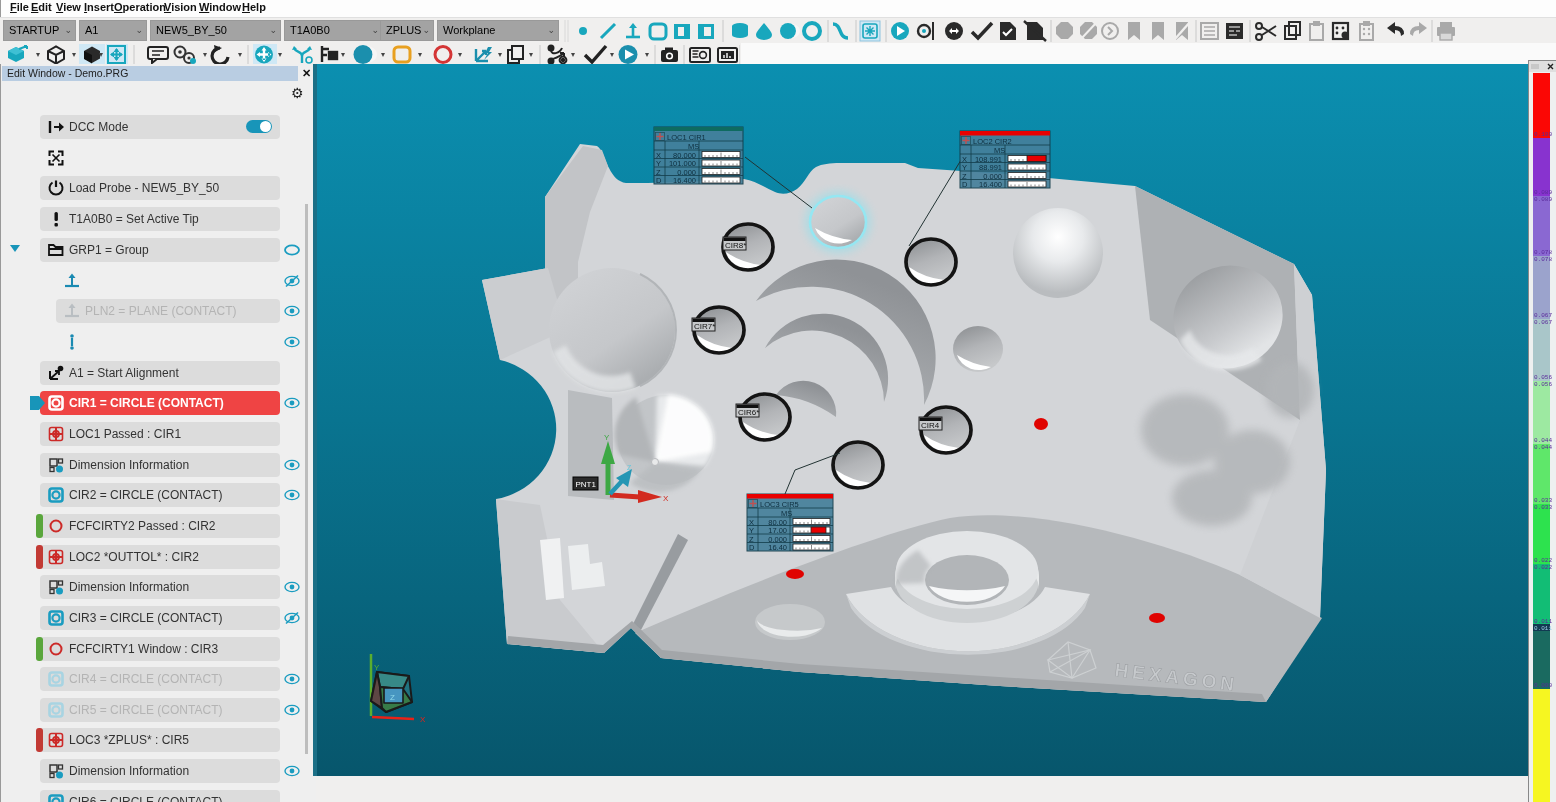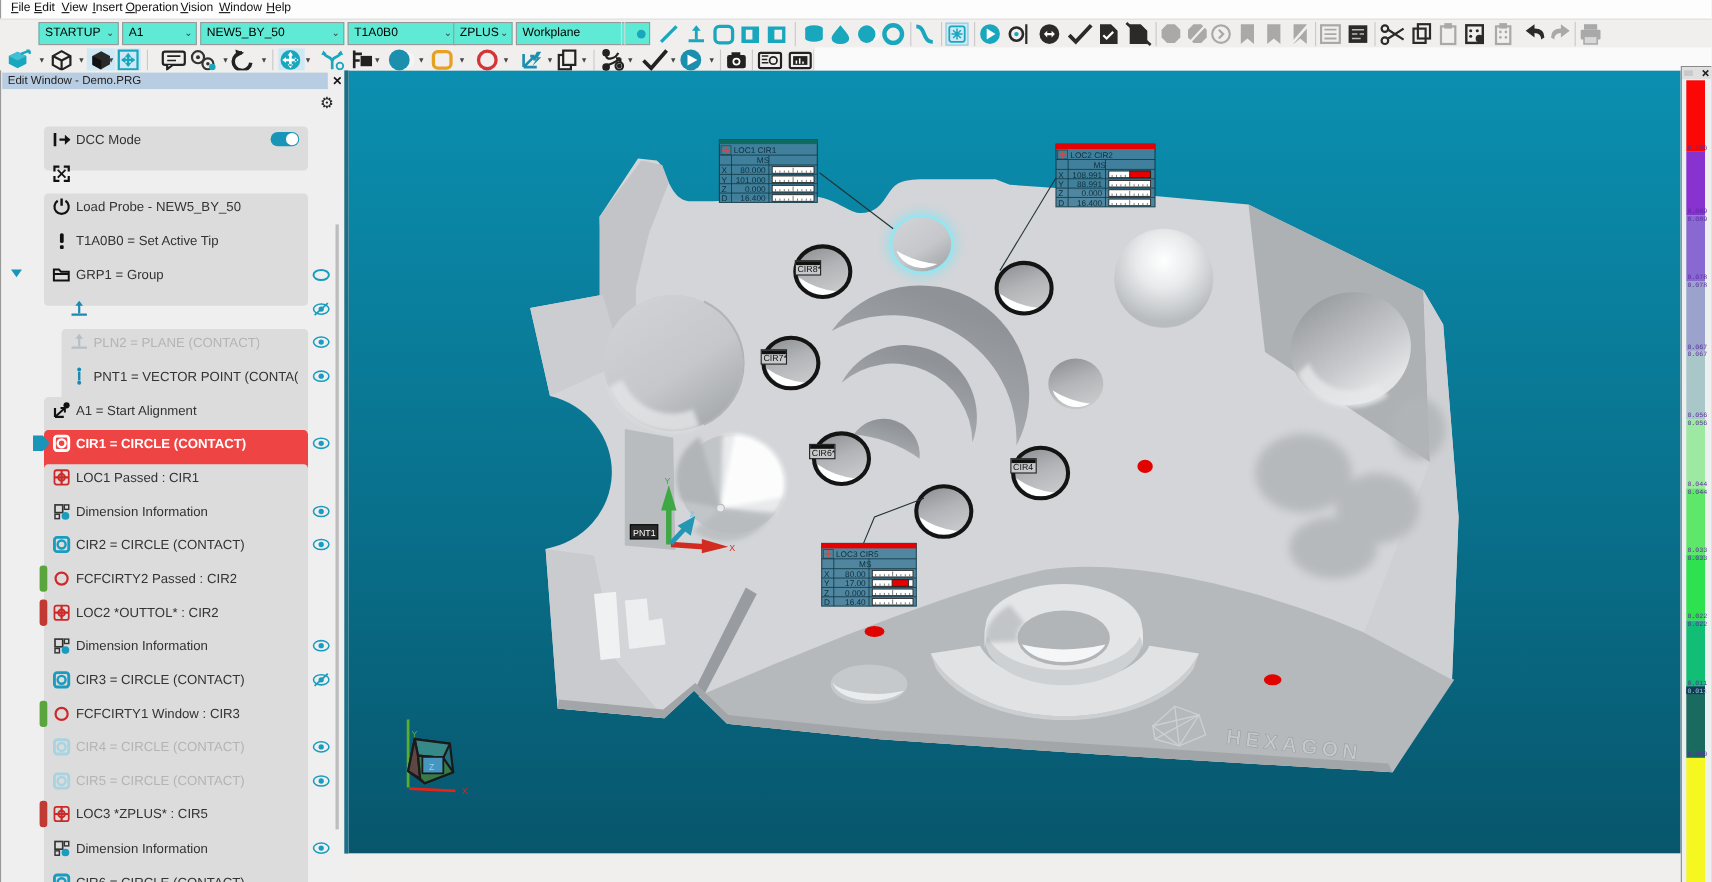--- a/index.html
+++ b/index.html
@@ -1,35 +1,35 @@
 <!DOCTYPE html>
 <html><head>
 <meta charset="utf-8">
 <style>
 * { margin:0; padding:0; box-sizing:border-box; }
 html,body { width:1556px; height:802px; overflow:hidden; font-family:"Liberation Sans",sans-serif; background:#f0efee; }
 #page { position:relative; width:1556px; height:802px; }
 
 
 #menubar { position:absolute; left:0; top:0; width:1556px; height:17px; background:#fdfdfd; border-left:1px solid #999; font-size:11px; color:#111; }
-#menubar span { position:absolute; top:1px; }
+#menubar span { position:absolute; top:1px;font-weight:bold; }
 #menubar u { text-decoration:underline; }
 
 
 #tb1 { position:absolute; left:0; top:17px; width:1556px; height:26px; background:#f0efee; border-top:1px solid #e0e0e0; }
-.combo { position:absolute; top:2px; height:21px; background:#5eead4; border:1px solid #999; font-size:11px; color:#000; line-height:19px; padding-left:5px;margin-left:32px; }
+.combo { position:absolute; top:2px; height:21px; background:#a3a3a3; border:1px solid #999; font-size:11px; color:#000; line-height:19px; padding-left:5px; }
 .combo .chev { position:absolute; right:3px; top:0px; color:#444; font-size:9px; }
 #tb2 { position:absolute; left:0; top:43px; width:740px; height:22px; background:#f0efee; }
 
 
 #panel { position:absolute; left:0; top:64px; width:316px; height:738px; background:#efefef; border-left:1px solid #999; }
 #paneltitle { position:absolute; left:1px; top:2px; width:296px; height:15px; background:#b9cde2; font-size:10.5px; color:#222; line-height:15px; padding-left:5px; }
 #panelx { position:absolute; left:301px; top:3px; font-size:11px; color:#111; font-weight:bold; }
 #gear { position:absolute; left:290px; top:21px; font-size:14px; color:#222; }
-.row { position:absolute; left:39px; width:240px; height:40px; background:#dcdcdc; border-radius:4px; font-size:12px; color:#333; }
+.row { position:absolute; left:39px; width:240px; height:24px; background:#dcdcdc; border-radius:4px; font-size:12px; color:#333; }
 .row .txt { position:absolute; left:29px; top:5px; white-space:nowrap; overflow:hidden; }
 .row.ind { left:55px; width:224px; }
 .row.sel { background:#ef4444; }
 .row.sel .txt { color:#fff; font-weight:bold; }
 .row.dis .txt { color:#b4b4b4; }
 .cbar { position:absolute; left:-4px; top:0px; width:7px; height:24px; border-radius:3px; }
 #panelscroll { position:absolute; left:304px; top:140px; width:3px; height:550px; background:#bdbdbd; }
 
 
 #viewport { position:absolute; left:317px; top:64px; width:1211px; height:712px; }
@@ -430,23 +430,20 @@
         <span class="txt">Load Probe - NEW5_BY_50</span>
       </div>
     <div class="row" style="top:143px">
         <span class="txt">T1A0B0 = Set Active Tip</span>
       </div>
     <div class="row" style="top:174px">
         <span class="txt">GRP1 = Group</span>
       </div>
     <div class="row ind dis" style="top:235px">
         <span class="txt">PLN2 = PLANE (CONTACT)</span>
-      </div>
-    <div class="row ind" style="top:266px">
-        <span class="txt">PNT1 = VECTOR POINT (CONTA(</span>
       </div>
     <div class="row" style="top:297px">
         <span class="txt">A1 = Start Alignment</span>
       </div>
     <div class="row sel" style="top:327px">
         <span class="txt">CIR1 = CIRCLE (CONTACT)</span>
       </div>
     <div class="row" style="top:358px">
         <span class="txt">LOC1 Passed : CIR1</span>
       </div>

